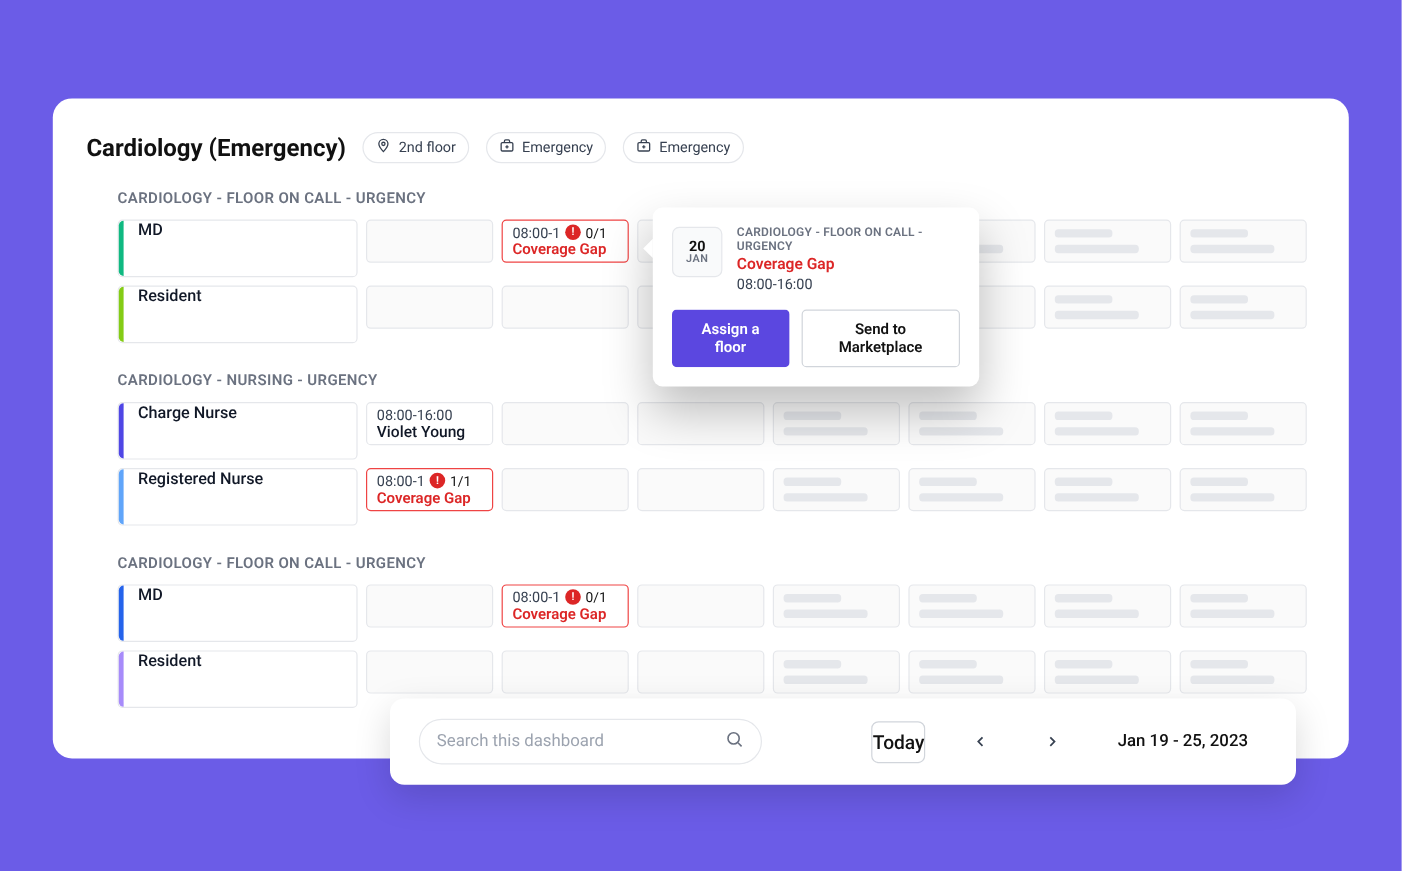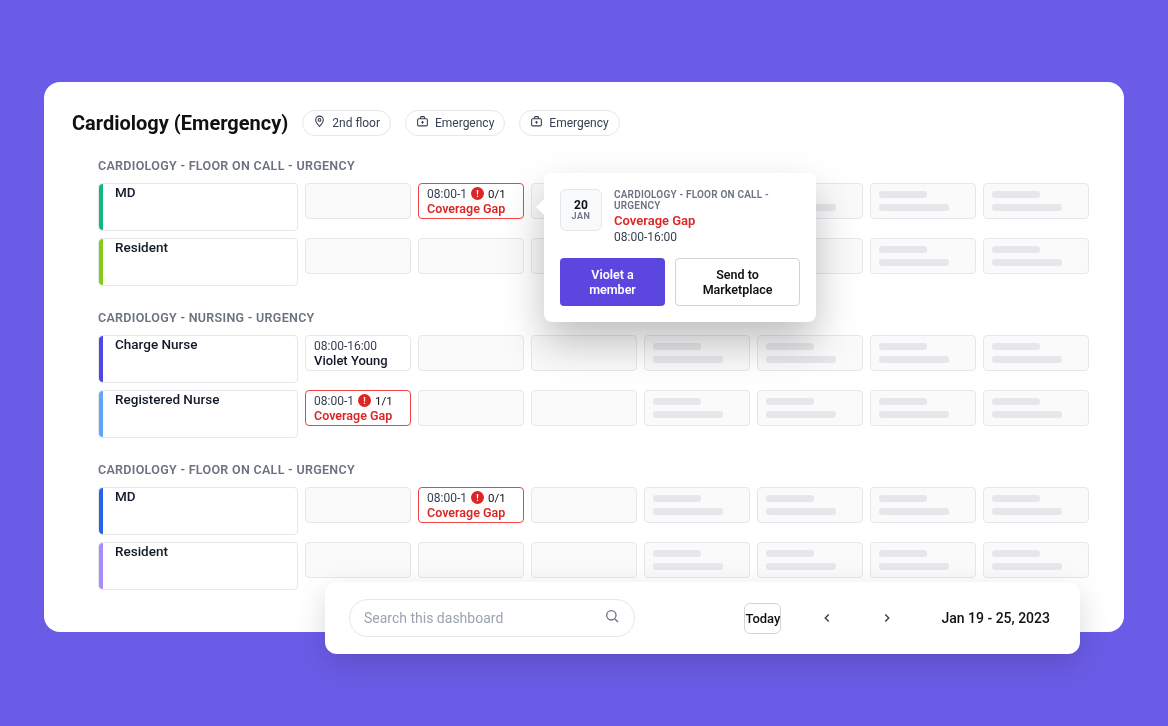--- a/index.html
+++ b/index.html
@@ -204,38 +204,38 @@
     color: #374151;
     background: transparent;
   }
   .search-wrap input::placeholder { color: #9ca3af; }
   .spacer { flex: 1; }
   .today-btn {
     border: 1px solid #d1d5db;
     background: #fff;
     border-radius: 6px;
     padding: 7px 0;
-    font-size: 13px;
+    font-size: 16px;
     font-weight: 500;
     color: #111;
     cursor: pointer;
   }
   .nav-arrow {
     width: 28px; height: 28px;
     display: flex; align-items: center; justify-content: center;
     color: #374151;
     cursor: pointer;
     border-radius: 4px;
   }
   .date-range {
     font-size: 14px;
     font-weight: 500;
     color: #111;
     margin-left: 8px;
-    margin-right: 6px;
+    margin-right: 16px;
   }
 </style>
 </head>
 <body>
 
 <div class="card">
 
   <div class="header-row">
     <div class="page-title">Cardiology (Emergency)</div>
 
@@ -504,21 +504,21 @@
       <div class="day">20</div>
       <div class="mon">JAN</div>
     </div>
     <div class="popover-info">
       <div class="popover-group">CARDIOLOGY - FLOOR ON CALL - URGENCY</div>
       <div class="popover-gap">Coverage Gap</div>
       <div class="popover-time">08:00-16:00</div>
     </div>
   </div>
   <div class="popover-actions">
-    <button class="btn btn-primary">Violet a member</button>
+    <button class="btn btn-primary">Assign a floor</button>
     <button class="btn btn-secondary">Send to Marketplace</button>
   </div>
 </div>
 
 <div class="bottom-bar">
   <div class="search-wrap">
     <input type="text" placeholder="Search this dashboard" style="">
     <span>
       <svg width="16" height="16" viewBox="0 0 24 24" fill="none" stroke="#6b7280" stroke-width="2">
           <circle cx="11" cy="11" r="7"></circle>

